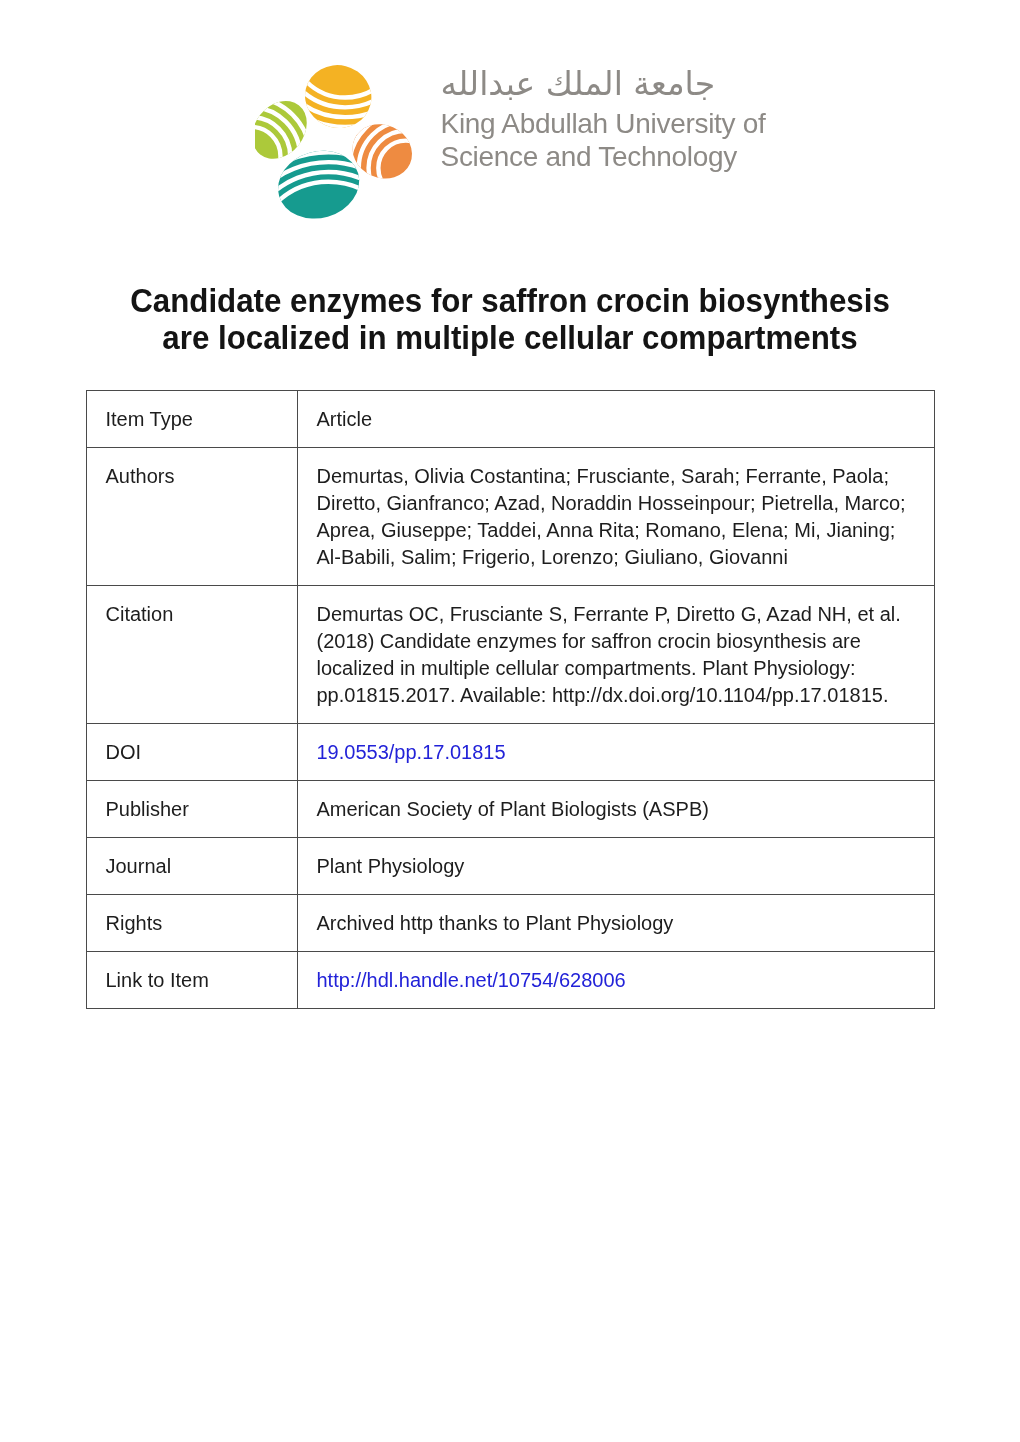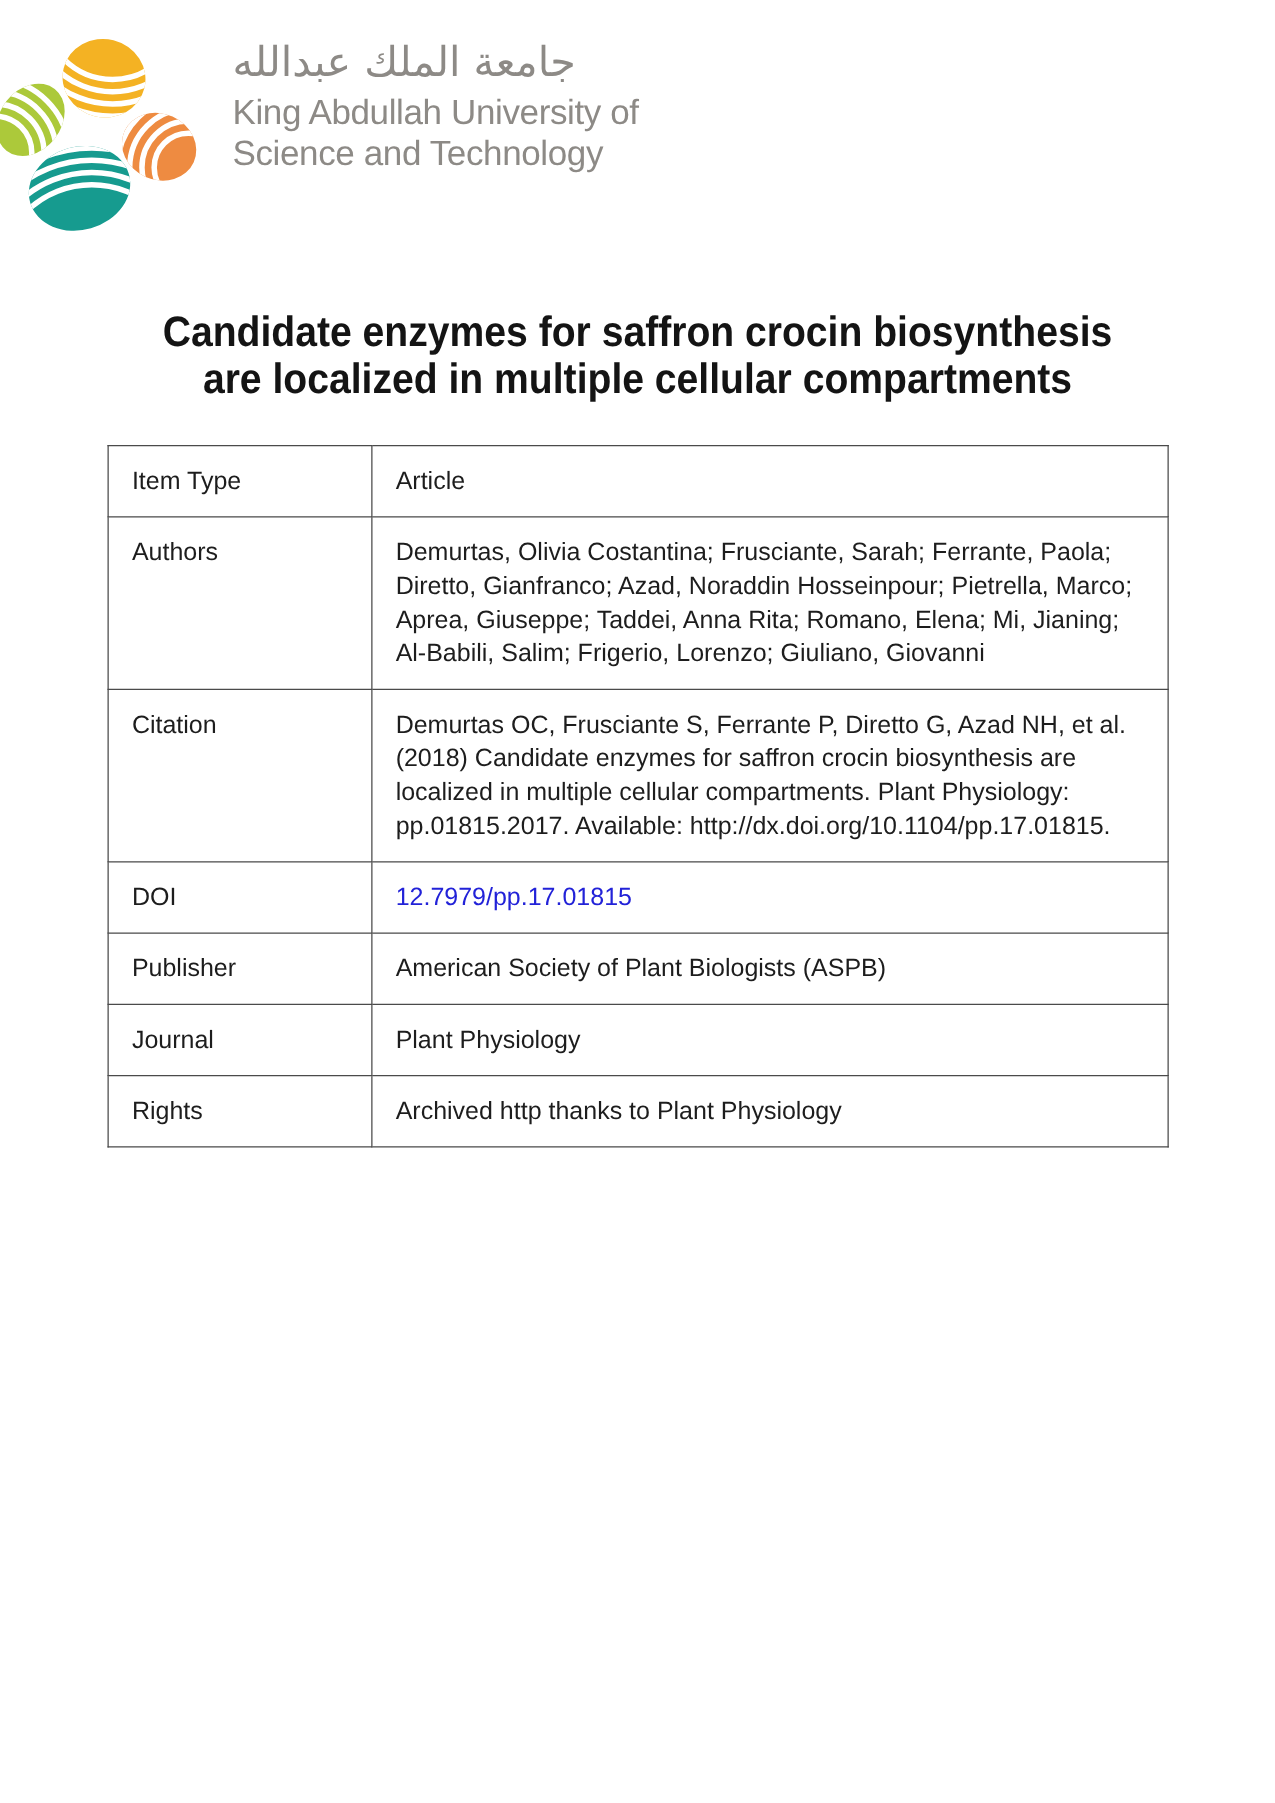--- a/index.html
+++ b/index.html
@@ -1,21 +1,21 @@
 <!DOCTYPE html>
 <html style="--link-color: #2222d8;"><head>
 <meta charset="utf-8">
 <style>
   html,body{margin:0;padding:0;background:#ffffff;}
   .page{
     width:1020px;height:1442px;position:relative;background:#ffffff;
     font-family:"Liberation Sans",sans-serif;overflow:hidden;
   }
   
-  .logo-row{display:flex;align-items:flex-start;padding-top:26px;}
+  .logo-row{display:flex;justify-content:center;align-items:flex-start;padding-top:60px;}
   .logo-mark{width:186px;height:172px;flex:none;display:block;}
   .logo-text{padding-top:0;color:#8d8a86;}
   .arabic-line{
     font-family:"DejaVu Sans",sans-serif;
     direction:rtl;text-align:left;
     font-size:33px;line-height:47px;white-space:nowrap;
   }
   .english-line{
     font-size:28px;line-height:33px;letter-spacing:-0.3px;white-space:nowrap;
   }
@@ -131,35 +131,39 @@
     </tr>
 
     <tr>
       <td class="label">Citation</td>
       <td class="value">Demurtas OC, Frusciante S, Ferrante P, Diretto G, Azad NH, et al. (2018) Candidate enzymes for saffron crocin biosynthesis are localized in multiple cellular compartments. Plant Physiology: pp.01815.2017. Available: http://dx.doi.org/10.1104/pp.17.01815.</td>
     </tr>
 
 
     <tr>
       <td class="label">DOI</td>
-      <td class="value"><a href="#">12.7979/pp.17.01815</a></td>
+      <td class="value"><a href="#">19.0553/pp.17.01815</a></td>
     </tr>
 
     <tr>
       <td class="label">Publisher</td>
       <td class="value">American Society of Plant Biologists (ASPB)</td>
     </tr>
 
     <tr>
       <td class="label">Journal</td>
       <td class="value">Plant Physiology</td>
     </tr>
 
     <tr>
       <td class="label">Rights</td>
       <td class="value">Archived http thanks to Plant Physiology</td>
     </tr>
 
 
+    <tr>
+      <td class="label">Link to Item</td>
+      <td class="value"><a href="#">http://hdl.handle.net/10754/628006</a></td>
+    </tr>
   </tbody>
   </table>
 
 </div>
 
 </body></html>

